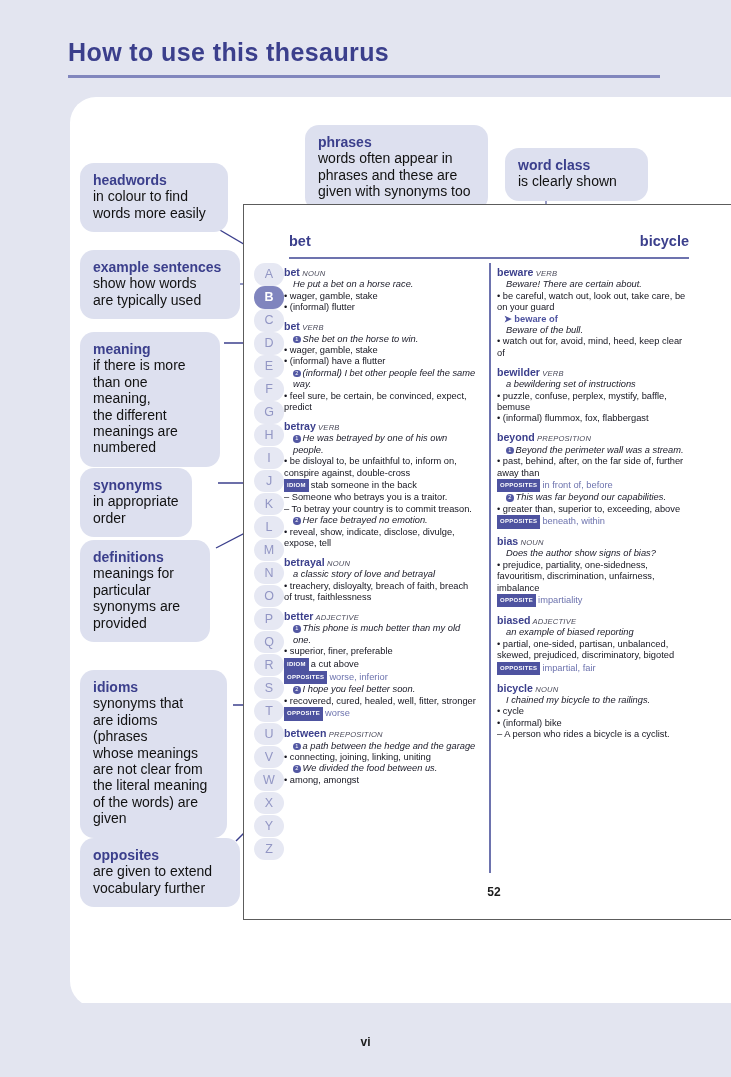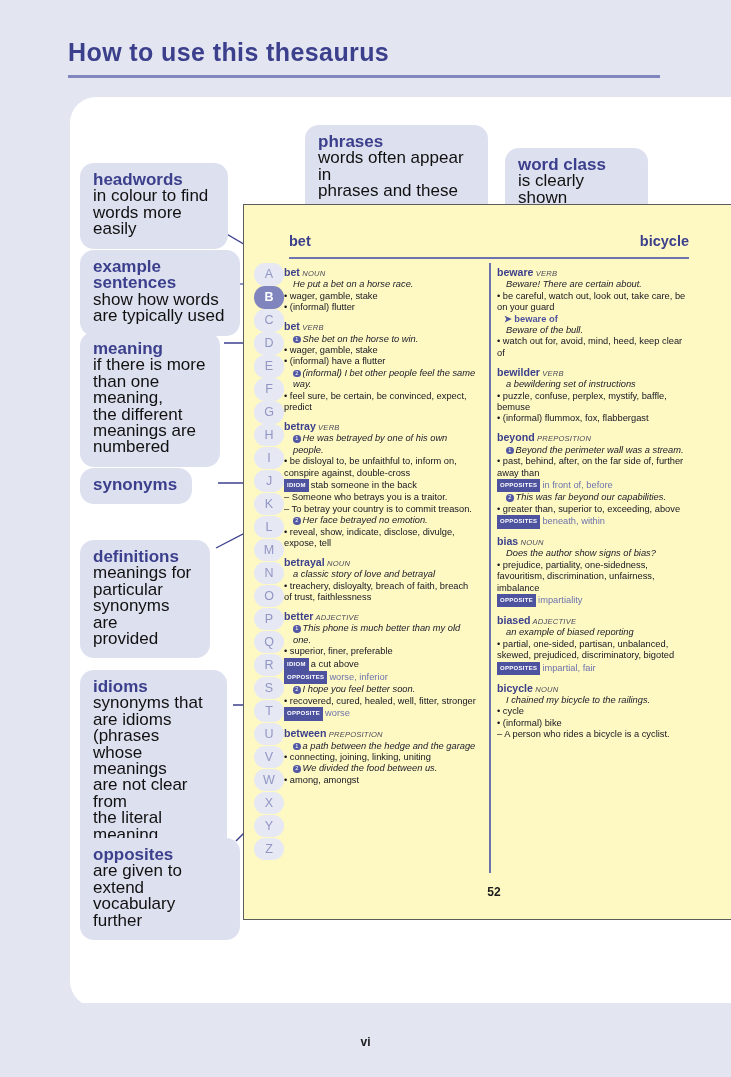--- a/index.html
+++ b/index.html
@@ -41,21 +41,21 @@
     text-align:center; font-size:12px; font-weight:bold; color:#1b1b1b;
   }
 
   
   .callout {
     position:absolute;
     background:#dde0ef;
     border-radius:14px;
     padding:9px 13px 11px 13px;
     color:#111;
-    font-size:17px;
+    font-size:14px;
     line-height:16.4px;
   }
   .callout .ctitle {
     color:#3b3f8c; font-weight:bold; display:block; margin-bottom:0px;
   }
   .callout .cbody { display:block; white-space:pre-line; }
 
   #co-headwords      { left:80px;  top:163px; width:148px; }
   #co-examples       { left:80px;  top:250px; width:160px; }
   #co-meaning        { left:80px;  top:332px; width:140px; }
@@ -65,21 +65,21 @@
   #co-opposites      { left:80px;  top:838px; width:160px; }
   #co-phrases        { left:305px; top:125px; width:183px; }
   #co-wordclass      { left:505px; top:148px; width:143px; }
 
   
   #leaders { position:absolute; left:0; top:0; width:731px; height:1077px; pointer-events:none; }
 
   
   #dict {
     position:absolute; left:243px; top:204px; width:488px; height:716px;
-    background:#fef9c3;
+    background:#ffffff;
     border-top:1.5px solid #5c5c5c;
     border-left:1.5px solid #5c5c5c;
     border-bottom:1.5px solid #5c5c5c;
   }
   #dict-head {
     position:absolute; left:45px; top:28px; width:400px;
     display:flex; justify-content:space-between; align-items:flex-end;
   }
   #dict-head .run {
     font-size:14.5px; font-weight:bold; color:#3b3f8c;
@@ -185,20 +185,22 @@
 <div class="callout" id="co-meaning">
   <span class="ctitle">meaning</span>
   <span class="cbody">if there is more
 than one meaning,
 the different
 meanings are
 numbered</span>
 </div>
 <div class="callout" id="co-synonyms">
   <span class="ctitle">synonyms</span>
+  <span class="cbody">in appropriate
+order</span>
 </div>
 <div class="callout" id="co-definitions">
   <span class="ctitle">definitions</span>
   <span class="cbody">meanings for
 particular
 synonyms are
 provided</span>
 </div>
 <div class="callout" id="co-idioms">
   <span class="ctitle">idioms</span>

